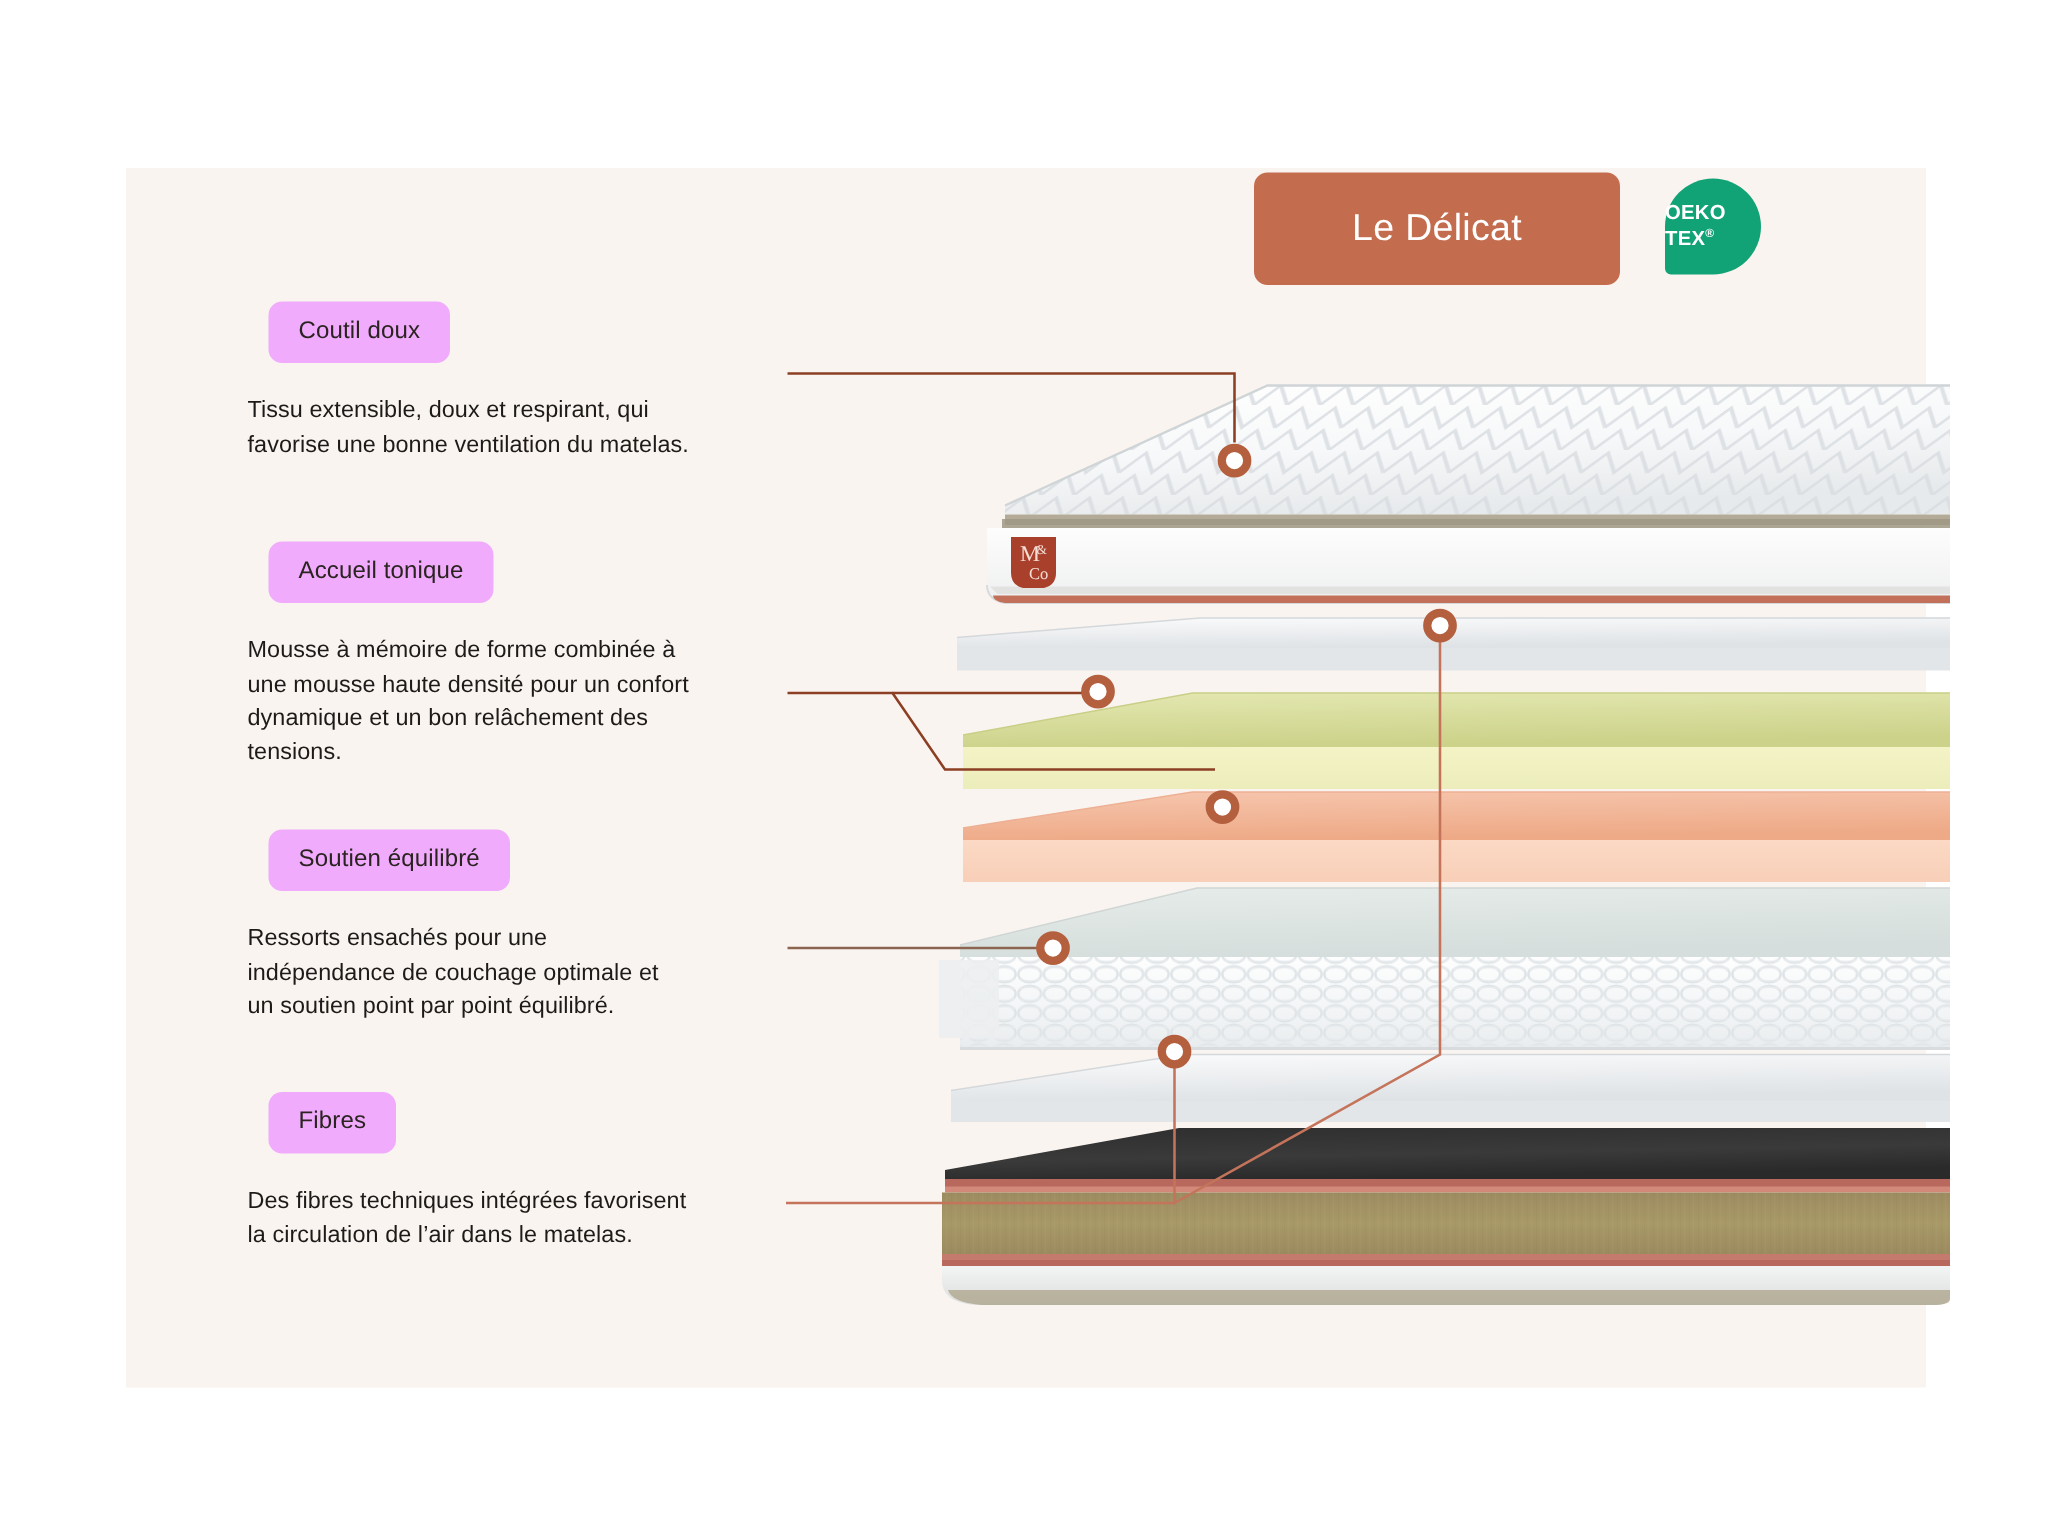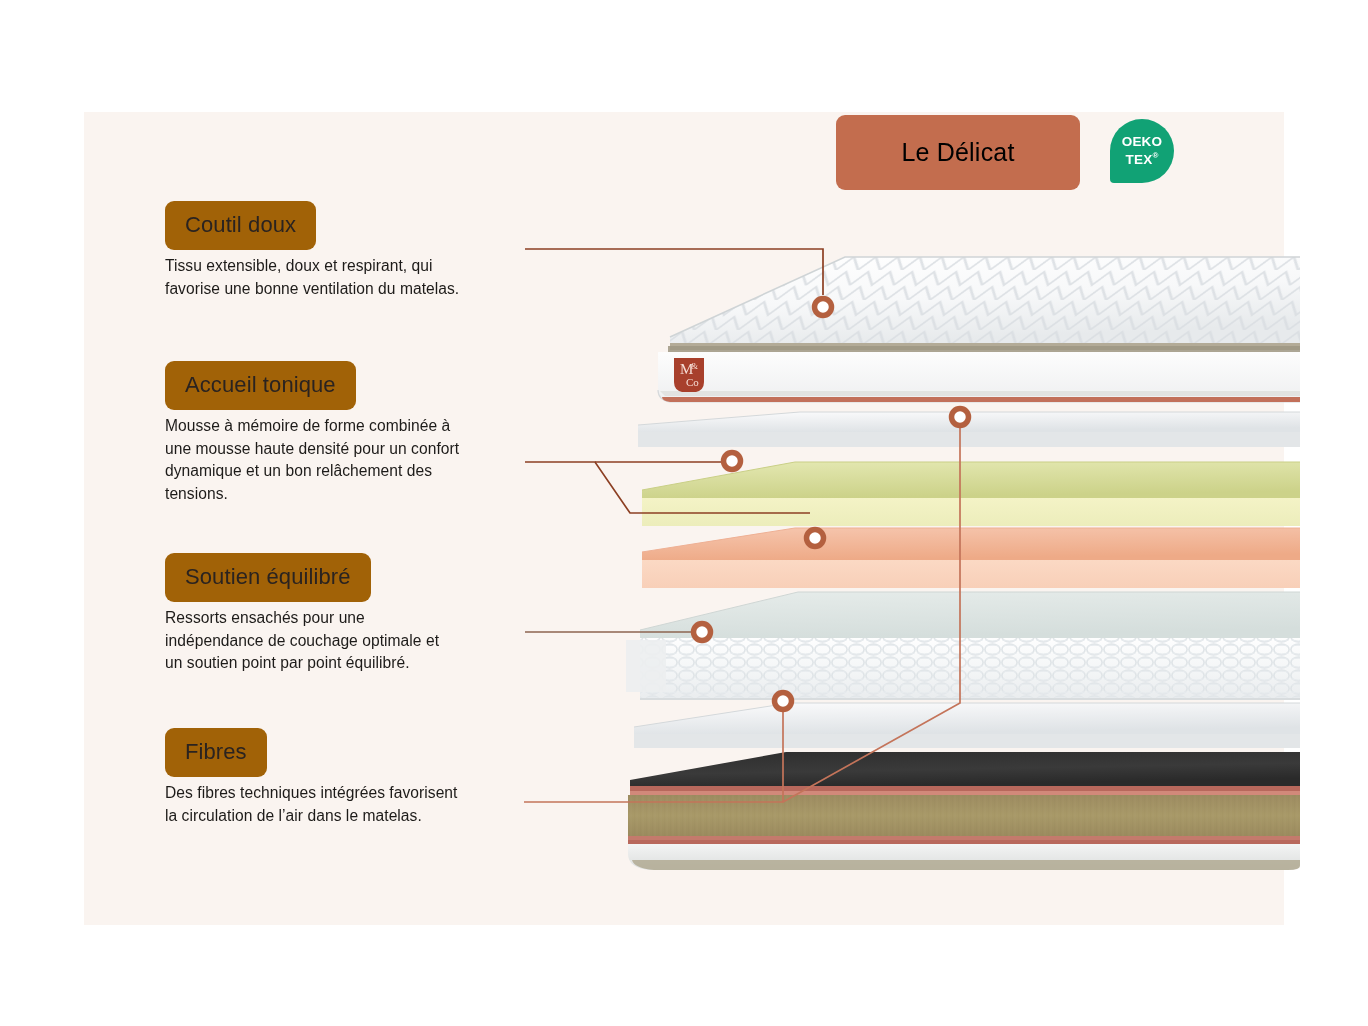--- a/index.html
+++ b/index.html
@@ -25,59 +25,60 @@
   
   #title-pill {
     position: absolute;
     left: 836px; top: 115px;
     width: 244px; height: 75px;
     background: #c36d4e;
     border-radius: 9px;
     display: flex; align-items: center; justify-content: center;
   }
   #title-pill .t {
-    color: #000000;
+    color: #ffffff;
     font-size: 25px;
     letter-spacing: .2px;
   }
 
   
   #oeko {
     position: absolute;
     left: 1110px; top: 119px;
     width: 64px; height: 64px;
   }
   #oeko .blob {
     position: absolute; inset: 0;
     background: #11a275;
     border-radius: 50% 50% 50% 4px;
   }
   #oeko .txt {
     position: absolute; inset: 0;
     display: flex; flex-direction: column;
-    align-items: center; justify-content: center;
+    justify-content: center;
     color: #ffffff; font-weight: bold;
     font-size: 13.5px; line-height: 14px;
     letter-spacing: .2px;
   }
   #oeko .txt sup { font-size: 8px; vertical-align: super; }
 
   
   .block { position: absolute; width: 360px; }
   .chip {
     display: inline-block;
-    background: #a16207;
+    background: #f0abfc;
     border-radius: 9px;
     padding: 11px 20px 12px 20px;
     color: #2a2320;
-    font-size: 22px;
+    font-size: 16px;
     letter-spacing: .1px;
+    margin-left: 14px;
   }
   .desc {
-    margin-top: 5px;
+    margin-top: 21px;
     color: #1d1b19;
     font-size: 15.6px;
     line-height: 22.5px;
     letter-spacing: .05px;
     white-space: pre-line;
   }
   #block-0 { left: 165px; top: 201px; }
   #block-1 { left: 165px; top: 361px; }
   #block-2 { left: 165px; top: 553px; }
   #block-3 { left: 165px; top: 728px; }

